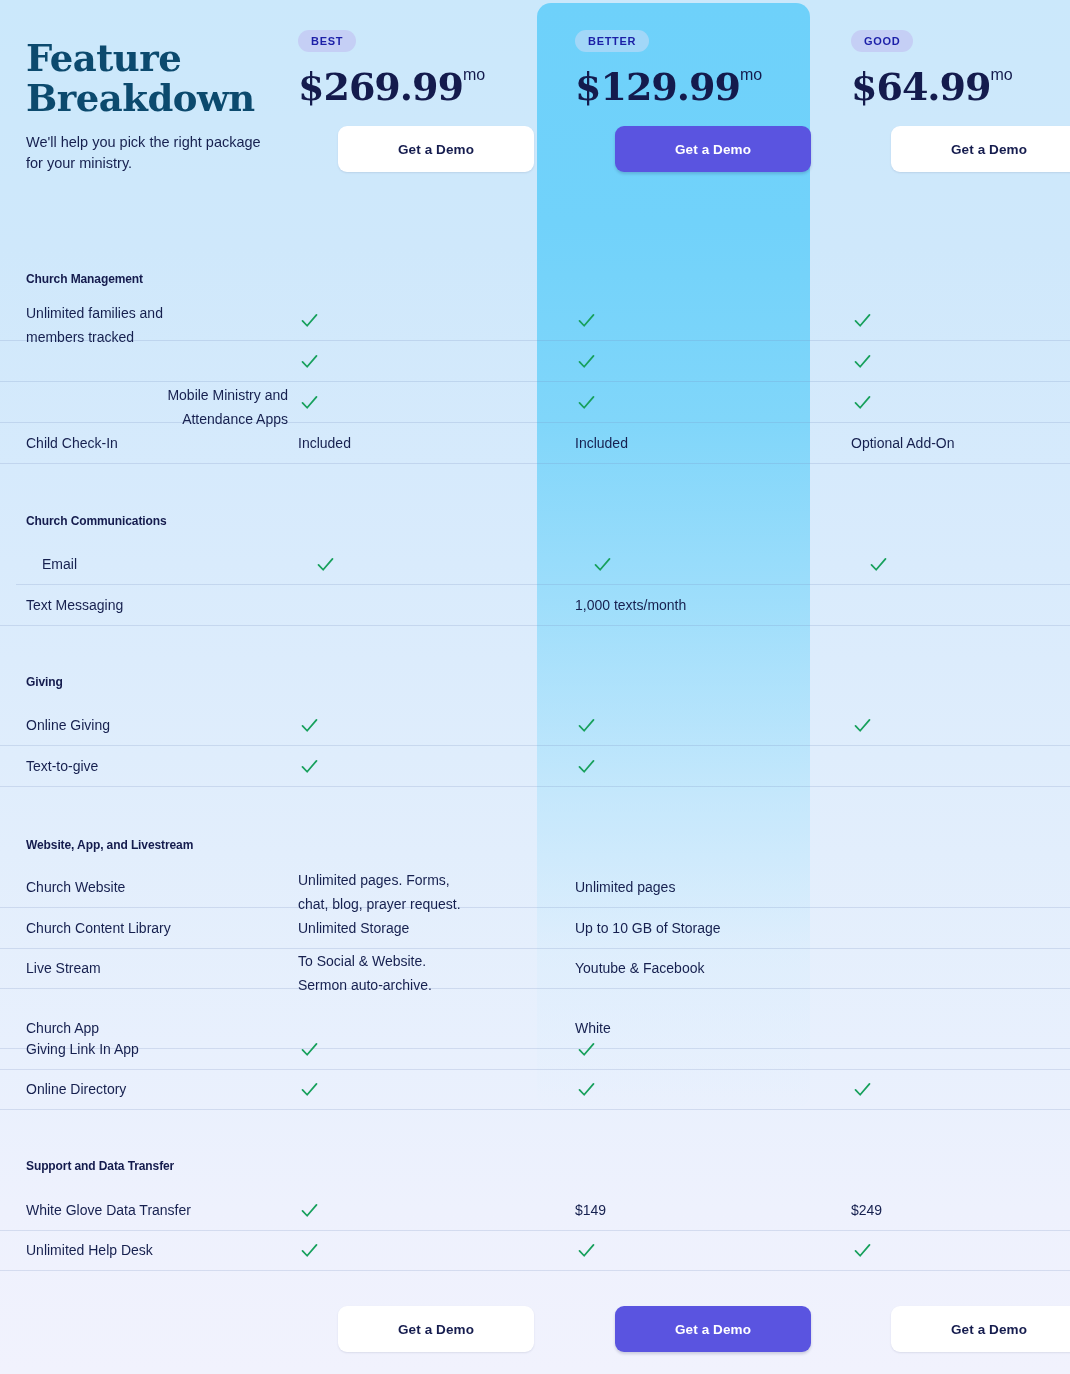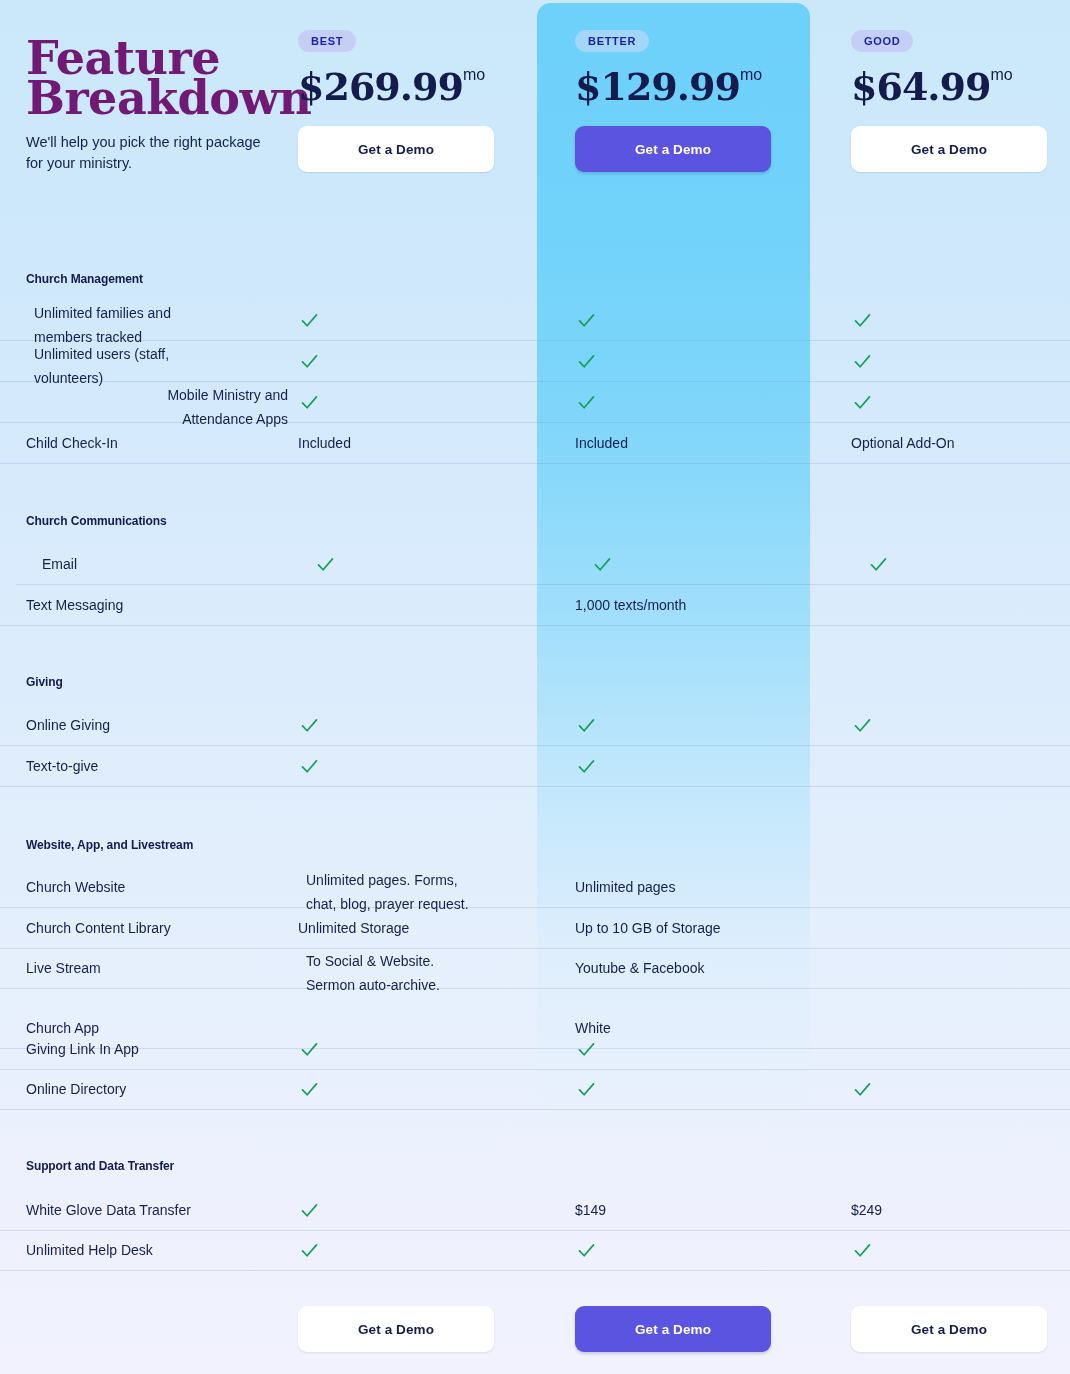--- a/index.html
+++ b/index.html
@@ -43,24 +43,24 @@
   
   #page { position: relative; z-index: 2; width: 1070px; height: 1374px; }
 
   
   .header { position: relative; height: 250px; }
 
   .intro { position: absolute; left: 26px; top: 38px; width: 250px; }
   .intro h1 {
     font-family: "DejaVu Serif", serif;
     font-weight: 700;
-    font-size: 46px;
+    font-size: 37px;
     line-height: 40px;
     letter-spacing: -0.5px;
-    color: #701a75;
+    color: #0c4a6e;
   }
   .intro p {
     margin-top: 14px;
     font-size: 14.5px;
     line-height: 21px;
     color: #16204f;
   }
 
   .plan-col { position: absolute; top: 30px; width: 273px; }
   .plan-col.c1 { left: 298px; }
@@ -98,20 +98,21 @@
     width: 196px;
     height: 46px;
     margin-top: 18px;
     border-radius: 9px;
     font-size: 13.5px;
     font-weight: 600;
     letter-spacing: 0.1px;
     border: none;
     cursor: pointer;
     font-family: "Liberation Sans", sans-serif;
+    margin-left: 40px;
   }
   .btn.light {
     background: #ffffff;
     color: #151c4e;
     box-shadow: 0 1px 2px rgba(20,27,77,0.10);
   }
   .btn.primary {
     background: #5a54e0;
     color: #ffffff;
     box-shadow: 0 2px 3px rgba(20,27,77,0.18);
@@ -140,21 +141,21 @@
     font-size: 14px;
     line-height: 20px;
     color: #16204f;
   }
   .row .cell.feature { left: 26px; width: 262px; }
   .row .cell.v1 { left: 298px; width: 250px; }
   .row .cell.v2 { left: 575px; width: 250px; }
   .row .cell.v3 { left: 851px; width: 210px; }
 
   .row .cell.wrap { display: block; padding-top: 1px; }
-  .row .cell.wrap span { display: block; line-height: 24px; margin-left: 8px; }
+  .row .cell.wrap span { display: block; line-height: 24px; }
 
   .check { display: block; width: 21px; height: 21px; margin-left: 1px; }
 
   
   .footer { position: absolute; left: 0; top: 1306px; width: 1070px; height: 54px; }
   .footer .btn { position: absolute; margin-top: 0; }
   .footer .f1 { left: 298px; }
   .footer .f2 { left: 575px; }
   .footer .f3 { left: 851px; }
 </style>
@@ -221,24 +222,20 @@
             <path d="M4 12.5 L9.3 18 L20 5.5" fill="none" stroke="#17a05c" stroke-width="2" stroke-linecap="round" stroke-linejoin="round"></path>
           </svg>
         </div>
         <div class="cell v3">
           <svg viewBox="0 0 24 24" class="check">
             <path d="M4 12.5 L9.3 18 L20 5.5" fill="none" stroke="#17a05c" stroke-width="2" stroke-linecap="round" stroke-linejoin="round"></path>
           </svg>
         </div>
       </div>
       <div class="row" style="top: 341px;">
-        <div class="cell feature wrap">
-          <span>Unlimited users (staff,</span>
-          <span>volunteers)</span>
-        </div>
         <div class="cell v1">
           <svg viewBox="0 0 24 24" class="check">
             <path d="M4 12.5 L9.3 18 L20 5.5" fill="none" stroke="#17a05c" stroke-width="2" stroke-linecap="round" stroke-linejoin="round"></path>
           </svg>
         </div>
         <div class="cell v2">
           <svg viewBox="0 0 24 24" class="check">
             <path d="M4 12.5 L9.3 18 L20 5.5" fill="none" stroke="#17a05c" stroke-width="2" stroke-linecap="round" stroke-linejoin="round"></path>
           </svg>
         </div>

